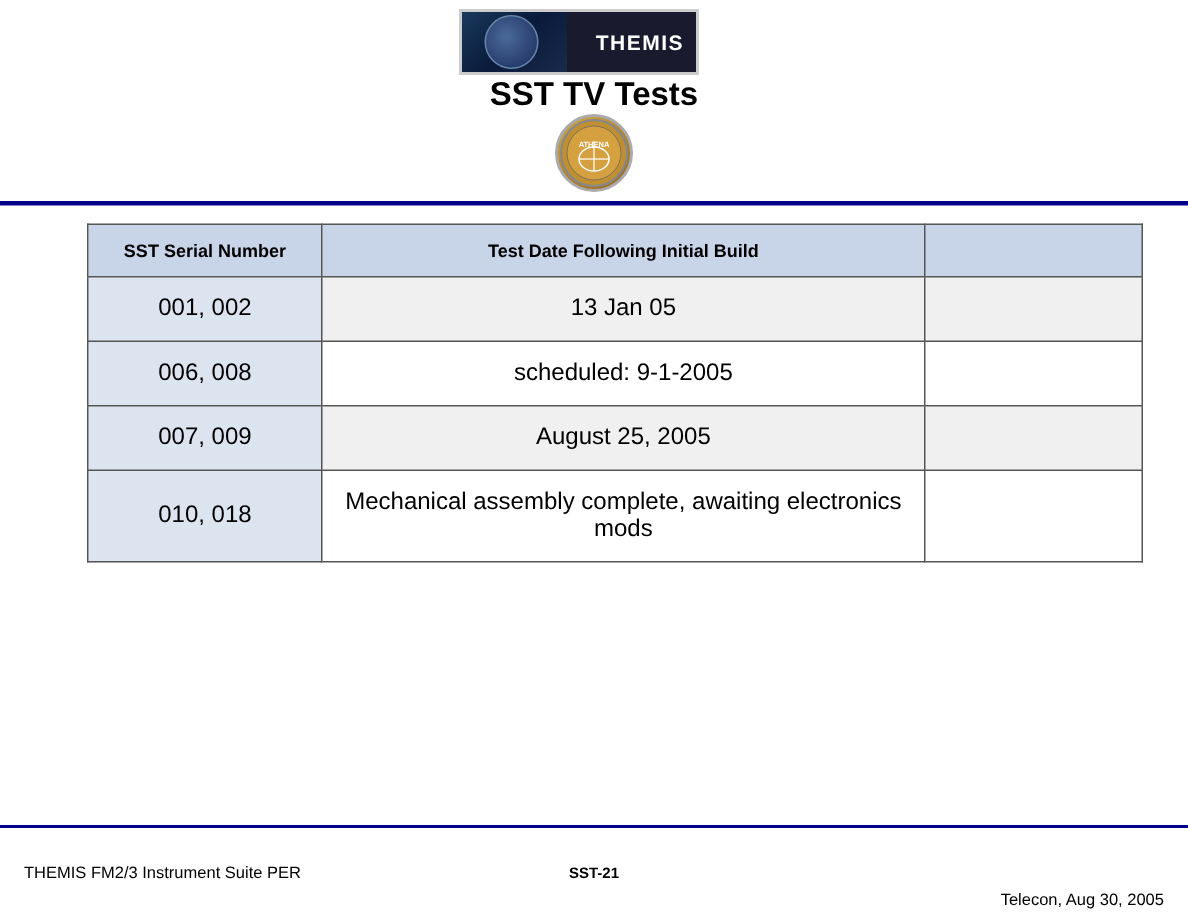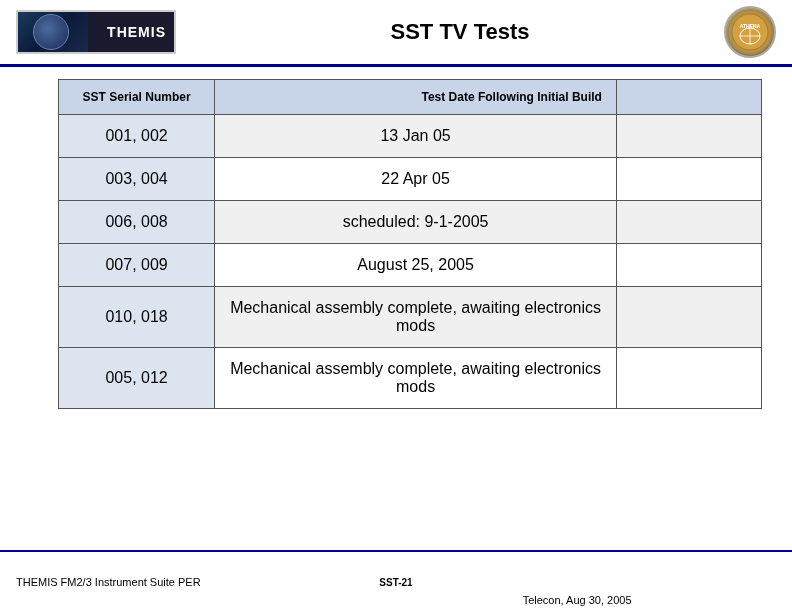--- a/index.html
+++ b/index.html
@@ -14,20 +14,21 @@
       overflow: hidden;
     }
 
     
     .header {
       display: flex;
       align-items: center;
       justify-content: space-between;
       padding: 6px 16px;
       border-bottom: 3px solid #00008B;
+      flex-direction: column;
     }
 
     .logo-container {
       display: flex;
       align-items: center;
       width: 180px;
     }
 
     .logo-box {
       background: #1a1a2e;
@@ -139,21 +140,20 @@
       font-weight: normal;
       width: 140px;
     }
 
     .col-serial {
       width: 140px;
     }
 
     .col-date {
       width: 360px;
-      text-align: right;
     }
 
     .col-extra {
       width: 130px;
     }
 
     
     .footer {
       position: absolute;
       bottom: 0;
@@ -172,20 +172,21 @@
       flex: 1;
     }
 
     .footer-center {
       text-align: center;
       font-size: 10px;
       font-weight: bold;
     }
 
     .footer-right {
+      text-align: right;
       margin-top: 36px;
     }
   </style>
 </head>
 <body>
 
 <div class="header">
   <div class="logo-container">
     <div class="logo-box">
       <div class="logo-bg"></div>
@@ -215,41 +216,31 @@
         <th class="col-extra"></th>
       </tr>
     </thead>
     <tbody id="table-body">
     <tr>
           <td>001, 002</td>
           <td>13 Jan 05</td>
           <td></td>
         </tr>
         <tr>
-          <td>003, 004</td>
-          <td>22 Apr 05</td>
-          <td></td>
-        </tr>
-        <tr>
           <td>006, 008</td>
           <td>scheduled: 9-1-2005</td>
           <td></td>
         </tr>
         <tr>
           <td>007, 009</td>
           <td>August 25, 2005</td>
           <td></td>
         </tr>
         <tr>
           <td>010, 018</td>
-          <td>Mechanical assembly complete, awaiting electronics mods</td>
-          <td></td>
-        </tr>
-        <tr>
-          <td>005, 012</td>
           <td>Mechanical assembly complete, awaiting electronics mods</td>
           <td></td>
         </tr>
       </tbody>
   </table>
 </div>
 
 <div class="footer">
   <div class="footer-left">THEMIS FM2/3 Instrument Suite PER</div>
   <div class="footer-center">SST-21</div>

